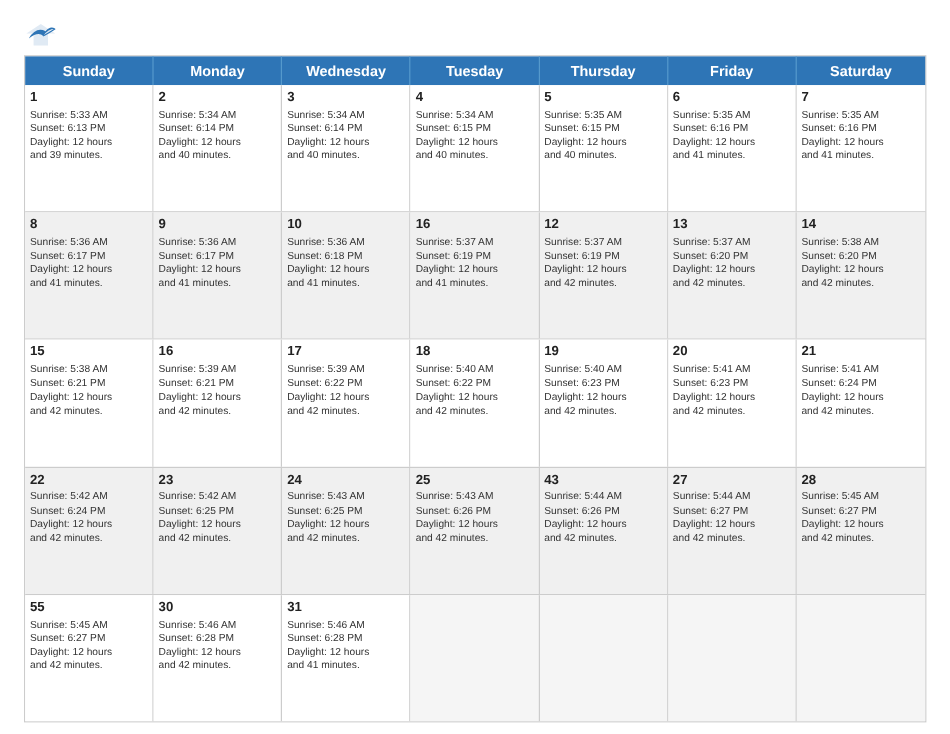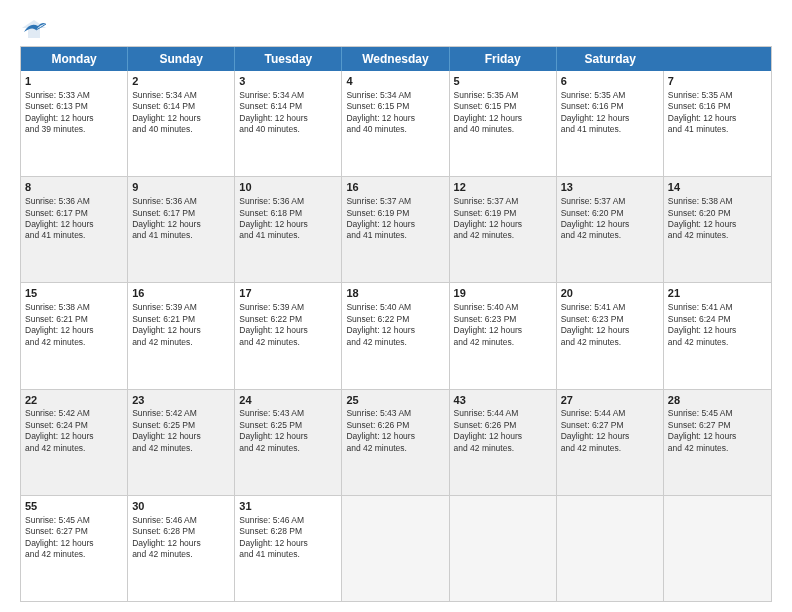--- a/index.html
+++ b/index.html
@@ -123,24 +123,25 @@
       </div>
     </div>
     <div class="title-block">
       <div class="month-title"></div>
       <div class="subtitle"></div>
     </div>
   </div>
 
   <div class="calendar">
     <div class="cal-header">
-    <div class="cal-header-cell">Monday</div>
-        <div class="cal-header-cell">Sunday</div>
+    <div class="cal-header-cell">Sunday</div>
+        <div class="cal-header-cell">Monday</div>
+        <div class="cal-header-cell">Wednesday</div>
         <div class="cal-header-cell">Tuesday</div>
-        <div class="cal-header-cell">Wednesday</div>
+        <div class="cal-header-cell">Thursday</div>
         <div class="cal-header-cell">Friday</div>
         <div class="cal-header-cell">Saturday</div>
       </div>
     <div class="cal-body">
     <div class="cal-row">
           <div class="cal-cell">
             <span class="day-num">1</span>
             <div>Sunrise: 5:33 AM</div>
             <div>Sunset: 6:13 PM</div>
             <div>Daylight: 12 hours</div>

